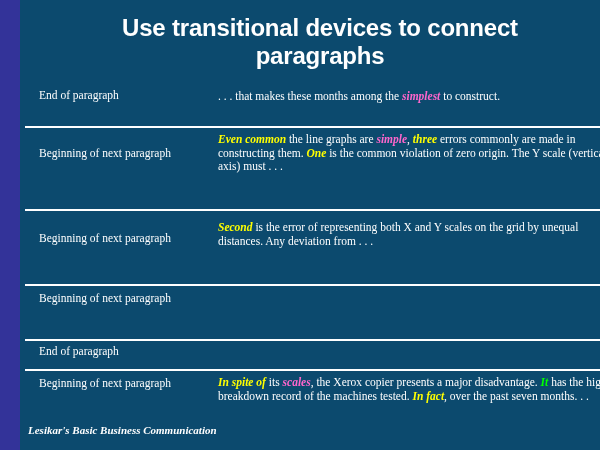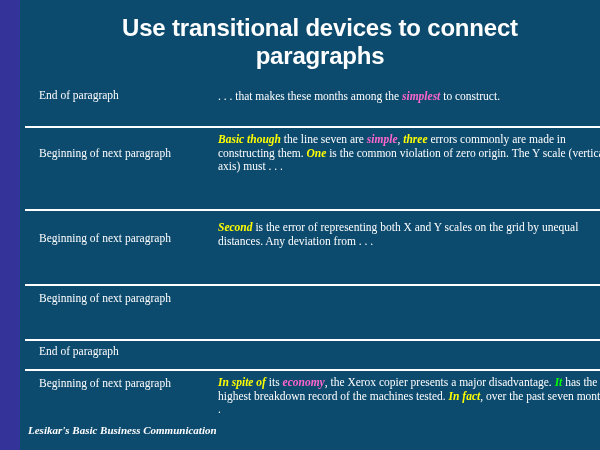--- a/index.html
+++ b/index.html
@@ -127,39 +127,39 @@
 
   <div class="table">
 
     <div class="row r1">
       <div class="cell-left">End of paragraph</div>
       <div class="cell-right"><span>. . . that makes these months among the </span><span class="em-pink">simplest</span><span> to construct.</span></div>
     </div>
 
     <div class="row r2">
       <div class="cell-left">Beginning of next paragraph</div>
-      <div class="cell-right"><span class="em-yellow">Basic though</span><span> the line seven are </span><span class="em-pink">simple</span><span>, </span><span class="em-yellow">three</span><span> errors commonly are made in constructing them.  </span><span class="em-yellow">One</span><span> is the common violation of zero origin.  The Y scale (vertical axis) must . . .</span></div>
+      <div class="cell-right"><span class="em-yellow">Even common</span><span> the line graphs are </span><span class="em-pink">simple</span><span>, </span><span class="em-yellow">three</span><span> errors commonly are made in constructing them.  </span><span class="em-yellow">One</span><span> is the common violation of zero origin.  The Y scale (vertical axis) must . . .</span></div>
     </div>
 
     <div class="row r3">
       <div class="cell-left">Beginning of next paragraph</div>
       <div class="cell-right"><span class="em-yellow">Second</span><span> is the error of representing both X and Y scales on the grid by unequal distances.  Any deviation from . . .</span></div>
     </div>
 
     <div class="row r4">
       <div class="cell-left">Beginning of next paragraph</div>
     </div>
 
     <div class="row r5">
       <div class="cell-left">End of paragraph</div>
     </div>
 
     <div class="row r6">
       <div class="cell-left">Beginning of next paragraph</div>
-      <div class="cell-right"><span class="em-yellow">In spite of</span><span> its </span><span class="em-pink">economy</span><span>, the Xerox copier presents a major disadvantage.  </span><span class="em-green">It</span><span> has the highest breakdown record of the machines tested.  </span><span class="em-yellow">In fact</span><span>, over the past seven months. . .</span></div>
+      <div class="cell-right"><span class="em-yellow">In spite of</span><span> its </span><span class="em-pink">scales</span><span>, the Xerox copier presents a major disadvantage.  </span><span class="em-green">It</span><span> has the highest breakdown record of the machines tested.  </span><span class="em-yellow">In fact</span><span>, over the past seven months. . .</span></div>
     </div>
 
   </div>
 
   <div class="footer">
     <div class="footer-left">Lesikar's Basic Business Communication</div>
     <div class="footer-spacer"></div>
   </div>
 
 </div>

